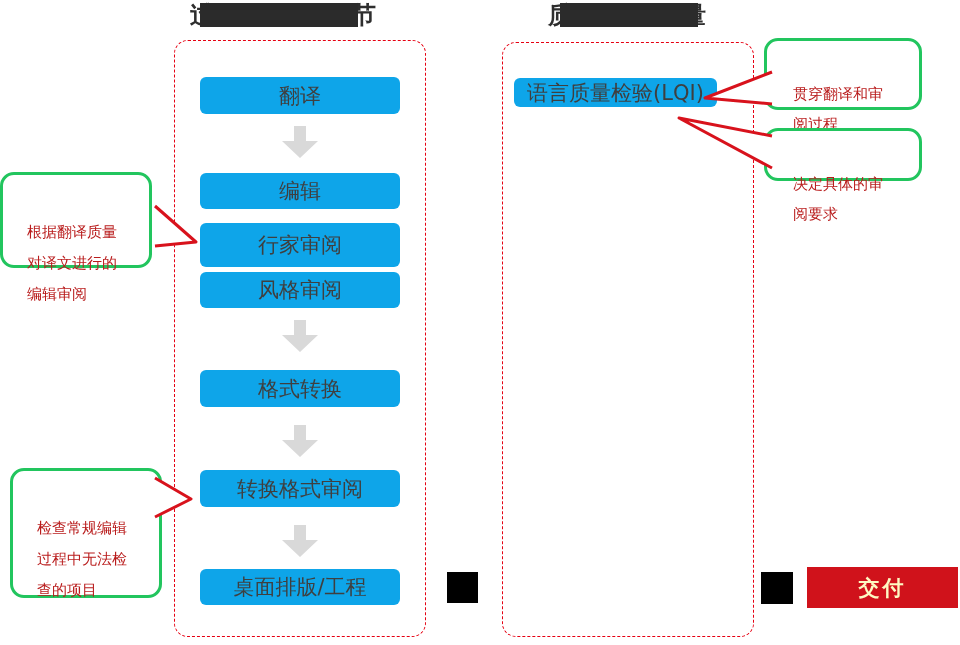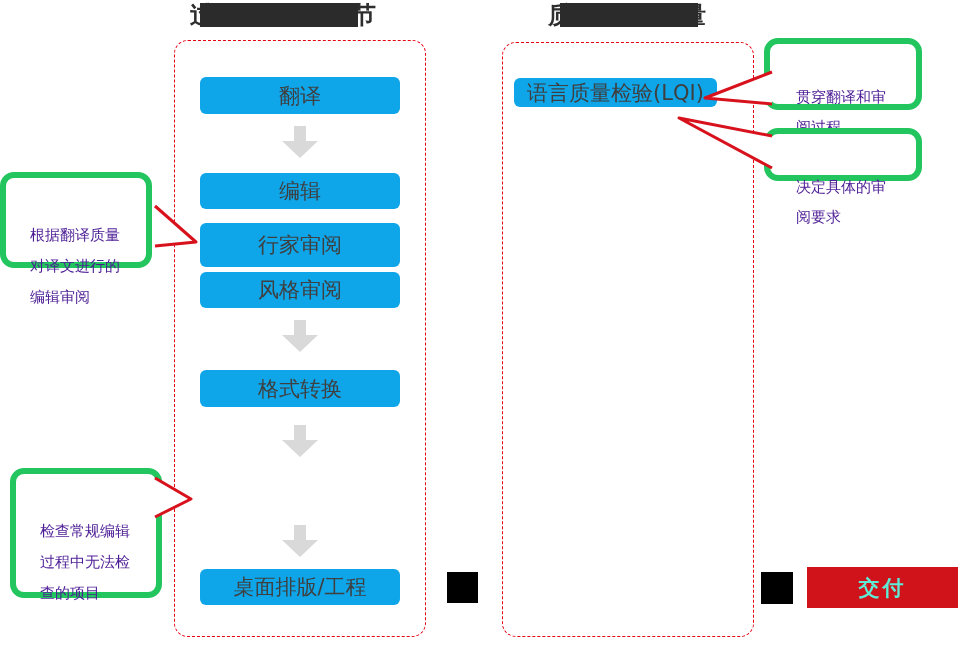--- a/index.html
+++ b/index.html
@@ -14,33 +14,33 @@
   .dashed-box{position:absolute;border:1px dashed #e60012;border-radius:14px;box-sizing:border-box;background:transparent;}
   
   .step{
     position:absolute;left:200px;width:200px;background:#0ea5e9;border-radius:6px;
     color:#3f3f3f;font-size:21px;display:flex;align-items:center;justify-content:center;z-index:2;
   }
   
   .arrow{position:absolute;left:282px;width:36px;height:32px;z-index:1;}
   
   .callout{
-    position:absolute;background:#fff;border:6px solid #22c55e;border-radius:14px;
-    color:#4c1d95;box-sizing:border-box;white-space:pre-line;z-index:3;
+    position:absolute;background:#fff;border:3px solid #22c55e;border-radius:14px;
+    color:#b91c1c;box-sizing:border-box;white-space:pre-line;z-index:3;
   }
   .callout .txt{display:block;}
   .callout-left{width:152px;font-size:15px;line-height:31px;padding:11px 6px 0 24px;}
   .callout-right{width:158px;font-size:15px;line-height:30px;padding:8px 6px 0 26px;}
   .tails{position:absolute;left:0;top:0;width:960px;height:645px;z-index:4;pointer-events:none;}
   
   .sq{position:absolute;background:#000;z-index:2;}
   
   .delivery{
     position:absolute;left:807px;top:567px;width:151px;height:41px;background:#d0121b;
-    color:#5eead4;font-size:21px;font-weight:bold;letter-spacing:3px;
+    color:#fef9c3;font-size:21px;font-weight:bold;letter-spacing:3px;
     display:flex;align-items:center;justify-content:center;z-index:2;
   }
 </style>
 </head>
 <body>
 
 <div class="stage">
 
   <span class="frag" style="left:190px">过</span>
   <span class="frag" style="left:352px">节</span>
@@ -51,20 +51,21 @@
   <div class="redact-bar" style="left:560px;width:138px"></div>
 
   <div class="dashed-box" style="left:174px;top:40px;width:252px;height:597px"></div>
   <div class="dashed-box" style="left:502px;top:42px;width:252px;height:595px"></div>
 
   <div class="step" style="top:77px;height:37px">翻译</div>
   <div class="step" style="top:173px;height:36px">编辑</div>
   <div class="step" style="top:223px;height:44px">行家审阅</div>
   <div class="step" style="top:272px;height:36px">风格审阅</div>
   <div class="step" style="top:370px;height:37px">格式转换</div>
+  <div class="step" style="top:470px;height:37px">转换格式审阅</div>
   <div class="step" style="top:569px;height:36px">桌面排版/工程</div>
 
   <svg class="arrow" style="top:126px" viewBox="0 0 36 32">
       <polygon points="12,0 24,0 24,15 36,15 18,32 0,15 12,15" fill="#d9d9d9"></polygon>
     </svg>
   <svg class="arrow" style="top:320px" viewBox="0 0 36 32">
       <polygon points="12,0 24,0 24,15 36,15 18,32 0,15 12,15" fill="#d9d9d9"></polygon>
     </svg>
   <svg class="arrow" style="top:425px" viewBox="0 0 36 32">
       <polygon points="12,0 24,0 24,15 36,15 18,32 0,15 12,15" fill="#d9d9d9"></polygon>

